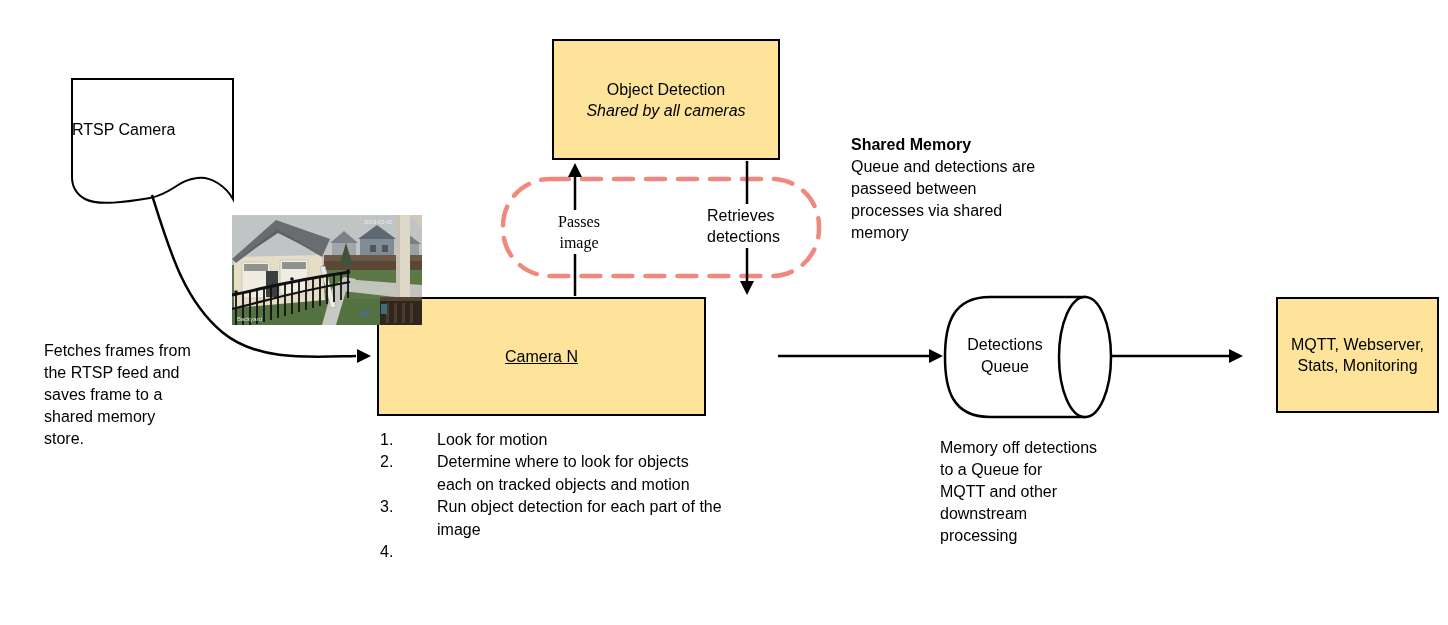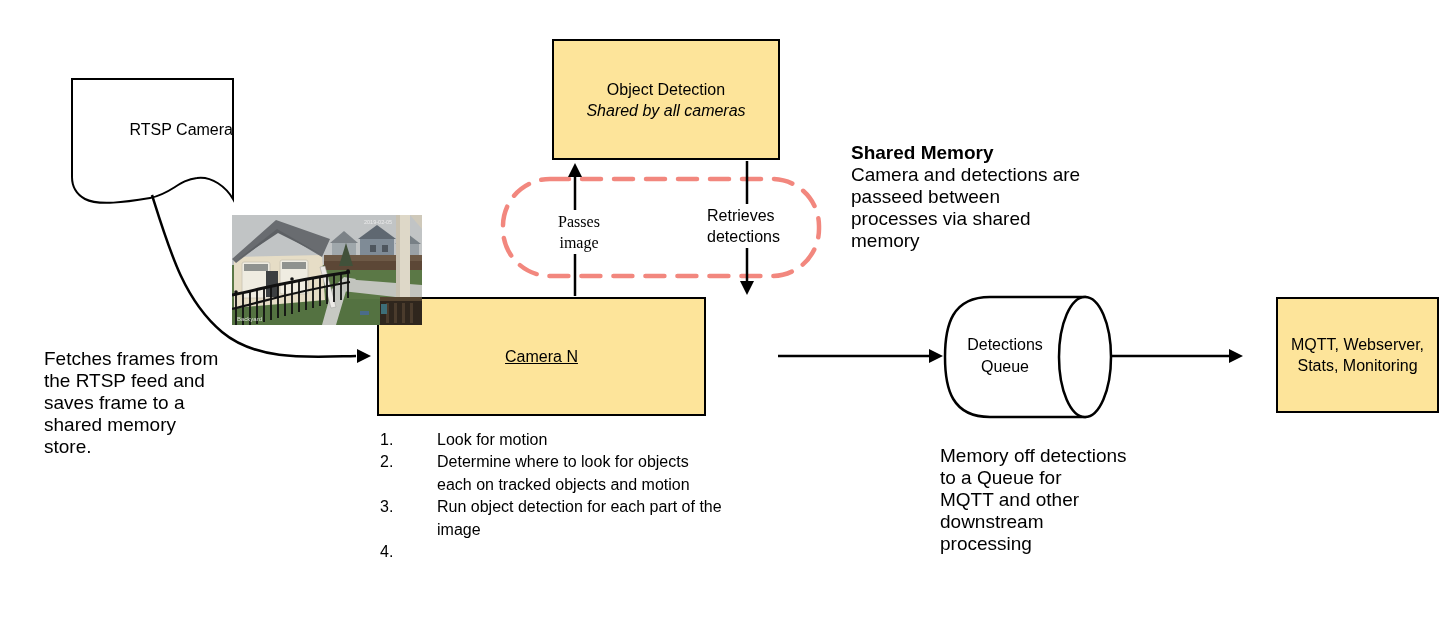--- a/index.html
+++ b/index.html
@@ -11,30 +11,30 @@
   #canvas{
     position:relative;width:1448px;height:625px;background:#ffffff;overflow:hidden;
     font-family:"Liberation Sans","DejaVu Sans",sans-serif;color:#000;
   }
   #connector-layer{position:absolute;left:0;top:0;width:1448px;height:625px;z-index:0;}
   .box{
     position:absolute;background:var(--box-fill);border:2px solid var(--box-border);
     display:flex;flex-direction:column;align-items:center;justify-content:center;
     font-size:16px;line-height:21px;box-sizing:border-box;z-index:1;
   }
-  .note{position:absolute;font-size:19px;line-height:22px;z-index:3;margin-top:8px;}
+  .note{position:absolute;font-size:16px;line-height:22px;z-index:3;}
   .note .t-line{white-space:nowrap;}
   .bold{font-weight:bold;}
   .italic{font-style:italic;}
   .line-label{
     position:absolute;background:#ffffff;font-size:16px;line-height:21px;
     z-index:3;padding:1px 3px;
   }
   .center{text-align:center;}
-  #rtsp-label{position:absolute;left:72px;top:121px;width:161px;text-align:right;font-size:16px;z-index:2;}
+  #rtsp-label{position:absolute;left:72px;top:121px;width:161px;text-align:left;font-size:16px;z-index:2;}
   #queue-label{position:absolute;left:949px;top:334px;width:112px;text-align:center;font-size:16px;line-height:22px;z-index:2;}
   #steps-list{position:absolute;left:380px;top:429px;z-index:3;font-size:16px;line-height:22.4px;}
   .step-row{display:flex;}
   .step-num{width:57px;flex:0 0 57px;}
   #snapshot{position:absolute;left:232px;top:215px;width:190px;height:110px;z-index:2;}
   #snapshot svg{display:block;}
 </style>
 </head>
 <body>
 
@@ -79,21 +79,21 @@
     <div class="t-line">store.</div>
   </div>
 
   <div class="box" style="left:552px;top:39px;width:228px;height:121px;">
     <div>Object Detection</div>
     <div class="italic">Shared by all cameras</div>
   </div>
 
   <div class="note" style="left:851px;top:134px;">
     <div class="t-line bold">Shared Memory</div>
-    <div class="t-line">Camera and detections are</div>
+    <div class="t-line">Queue and detections are</div>
     <div class="t-line">passeed between</div>
     <div class="t-line">processes via shared</div>
     <div class="t-line">memory</div>
   </div>
 
   <div class="line-label center" style="left:541px;top:210px;width:70px;font-family:Liberation Serif, serif;">
     <div>Passes</div>
     <div>image</div>
   </div>
   <div class="line-label" style="left:704px;top:204px;width:90px;">

